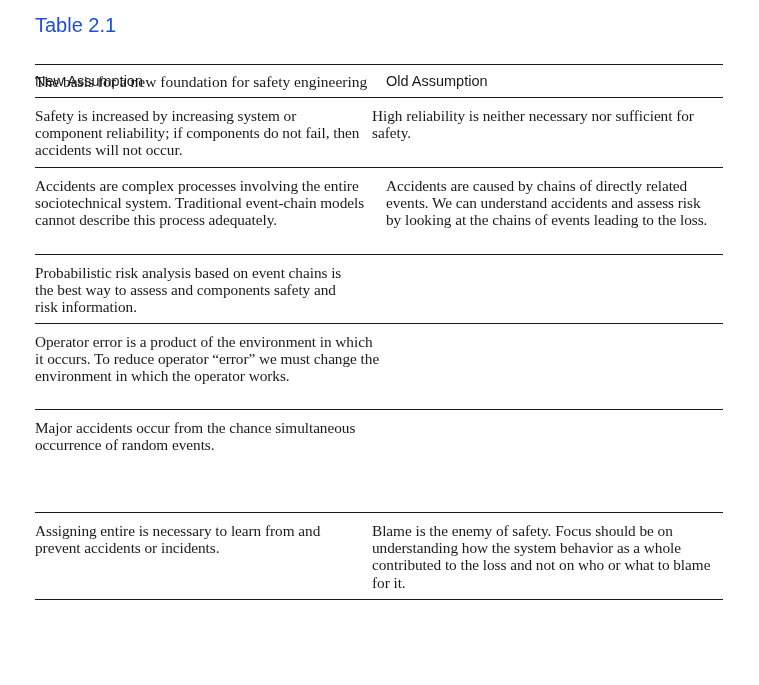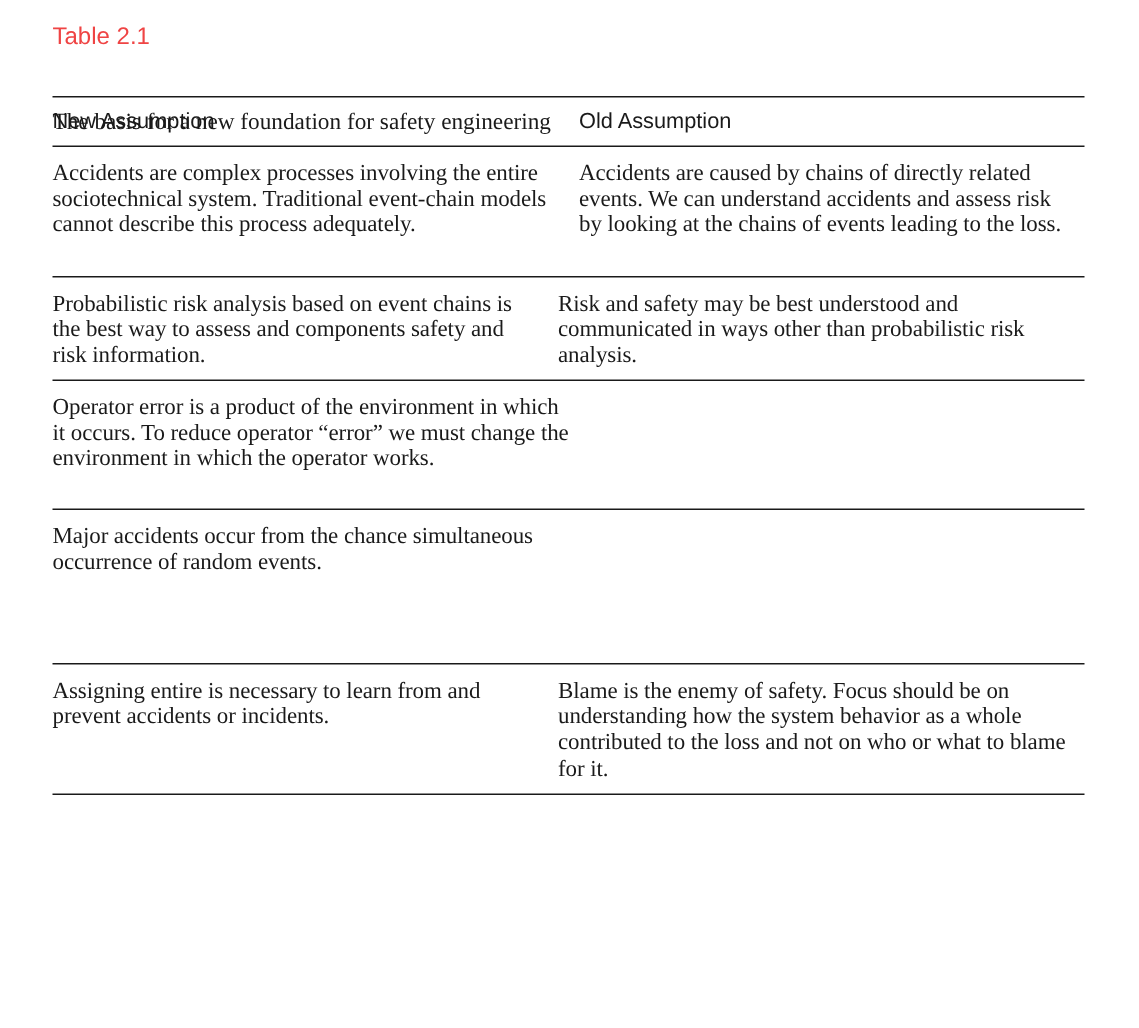--- a/index.html
+++ b/index.html
@@ -14,23 +14,23 @@
       overflow: hidden;
       color: #1a1a1a;
     }
     .caption {
       position: absolute;
       left: 35px;
       top: 16px;
     }
     .caption-label {
       font-family: "Liberation Sans", "DejaVu Sans", sans-serif;
-      font-size: 16px;
+      font-size: 20px;
       line-height: 18px;
-      color: #ef4444;
+      color: #1d4ed8;
     }
     .caption-title {
       font-family: "Liberation Serif", "DejaVu Serif", serif;
       font-size: 15.5px;
       line-height: 18px;
       color: #1a1a1a;
       margin-top: 39px;
     }
     .table {
       position: absolute;
@@ -78,29 +78,32 @@
   <div class="caption-label">Table 2.1</div>
   <div class="caption-title">The basis for a new foundation for safety engineering</div>
 </div>
 
 <div class="table">
   <div class="header-row">
     <div class="header-cell col-new">New Assumption</div>
     <div class="header-cell col-old">Old Assumption</div>
   </div>
 
+  <div class="body-row" style="height:70px">
+    <div class="body-cell col-old">Safety is increased by increasing system or component reliability; if components do not fail, then accidents will not occur.</div>
+    <div class="body-cell col-new">High reliability is neither necessary nor sufficient for safety.</div>
+  </div>
 
   <div class="body-row" style="height:87px">
     <div class="body-cell col-new">Accidents are complex processes involving the entire sociotechnical system. Traditional event-chain models cannot describe this process adequately.</div>
     <div class="body-cell col-old">Accidents are caused by chains of directly related events. We can understand accidents and assess risk by looking at the chains of events leading to the loss.</div>
   </div>
 
   <div class="body-row" style="height:69px">
     <div class="body-cell col-old">Probabilistic risk analysis based on event chains is the best way to assess and components safety and risk information.</div>
-    <div class="body-cell col-new">Risk and safety may be best understood and communicated in ways other than probabilistic risk analysis.</div>
   </div>
 
   <div class="body-row" style="height:86px">
     <div class="body-cell col-new">Operator error is a product of the environment in which it occurs. To reduce operator “error” we must change the environment in which the operator works.</div>
   </div>
 
 
   <div class="body-row" style="height:103px">
     <div class="body-cell col-old">Major accidents occur from the chance simultaneous occurrence of random events.</div>
   </div>

